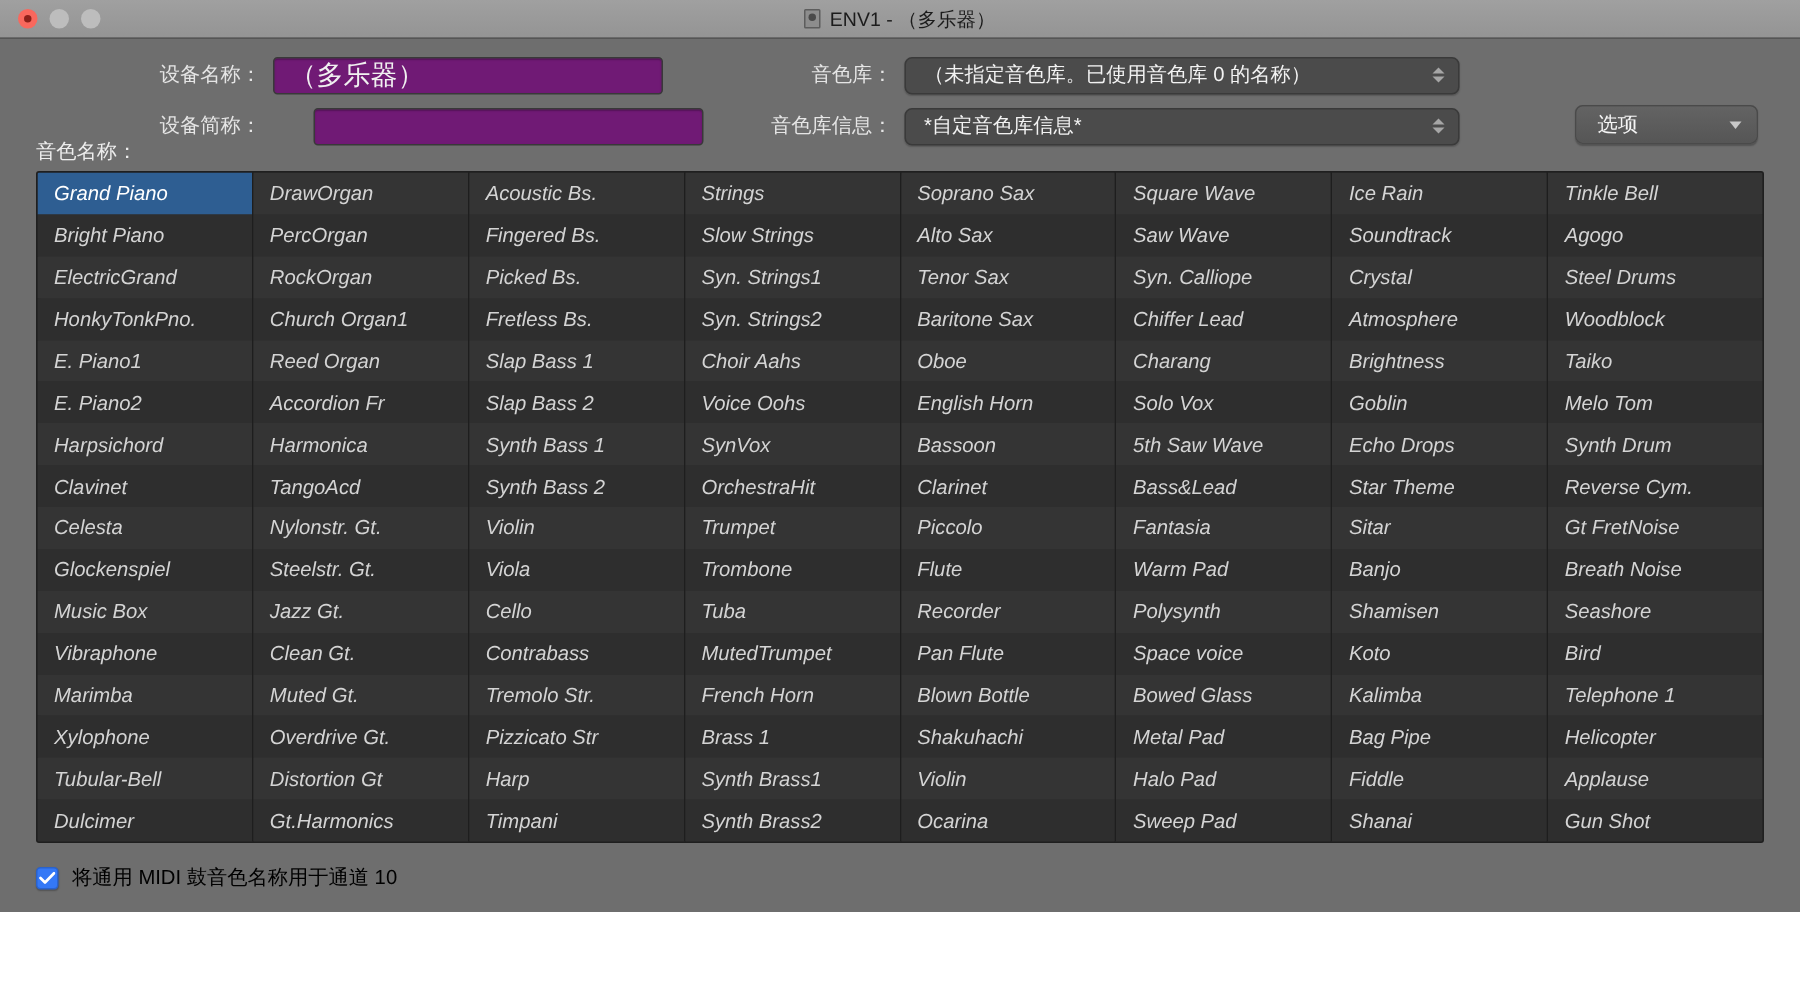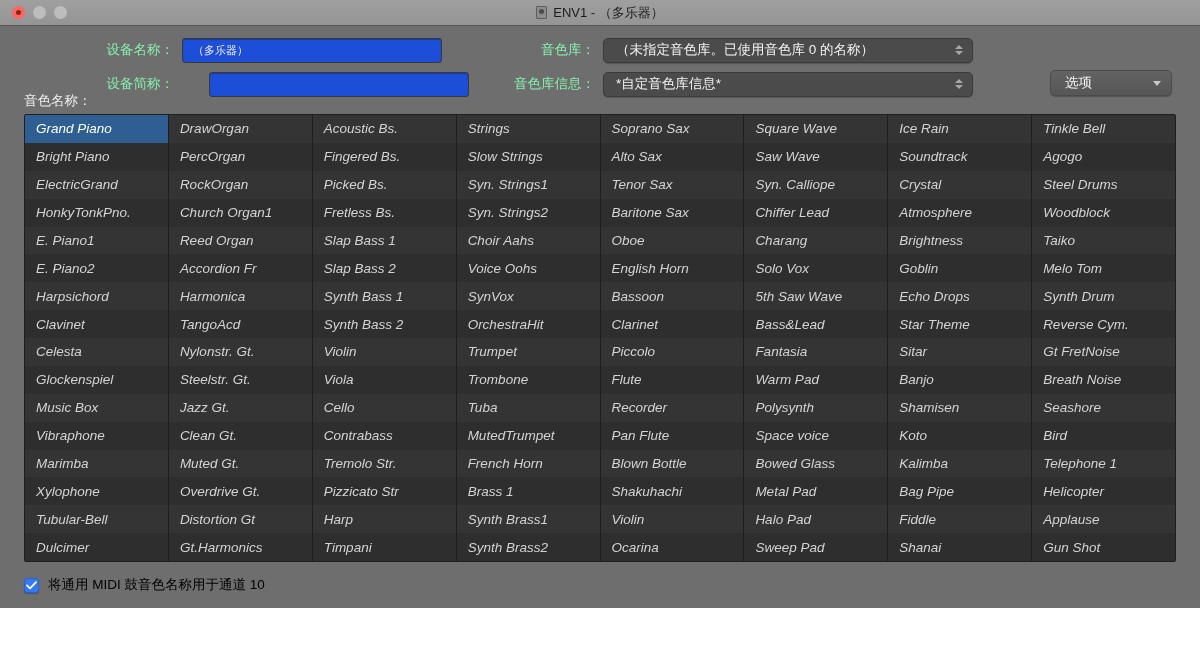--- a/index.html
+++ b/index.html
@@ -88,34 +88,34 @@
     min-height: 88px;
   }
   .field-row {
     display: flex;
     align-items: center;
     height: 28px;
     position: absolute;
   }
   .f-label {
     font-size: 13.5px;
-    color: #86efac;
+    color: #e5e5e5;
     text-align: right;
     white-space: nowrap;
   }
 
   .txtfield {
-    background: #1d4ed8;
+    background: #701a75;
     border: 1px solid #393939;
     border-radius: 3px;
     height: 25px;
     display: flex;
     align-items: center;
     padding: 0 10px;
-    font-size: 11px;
+    font-size: 18px;
     color: #f0f0f0;
     box-shadow: inset 0 1px 1px rgba(0,0,0,.25);
   }
 
   .popup {
     background: #4b4b4b;
     border: 1px solid #3a3a3a;
     border-radius: 5px;
     height: 25px;
     display: flex;

